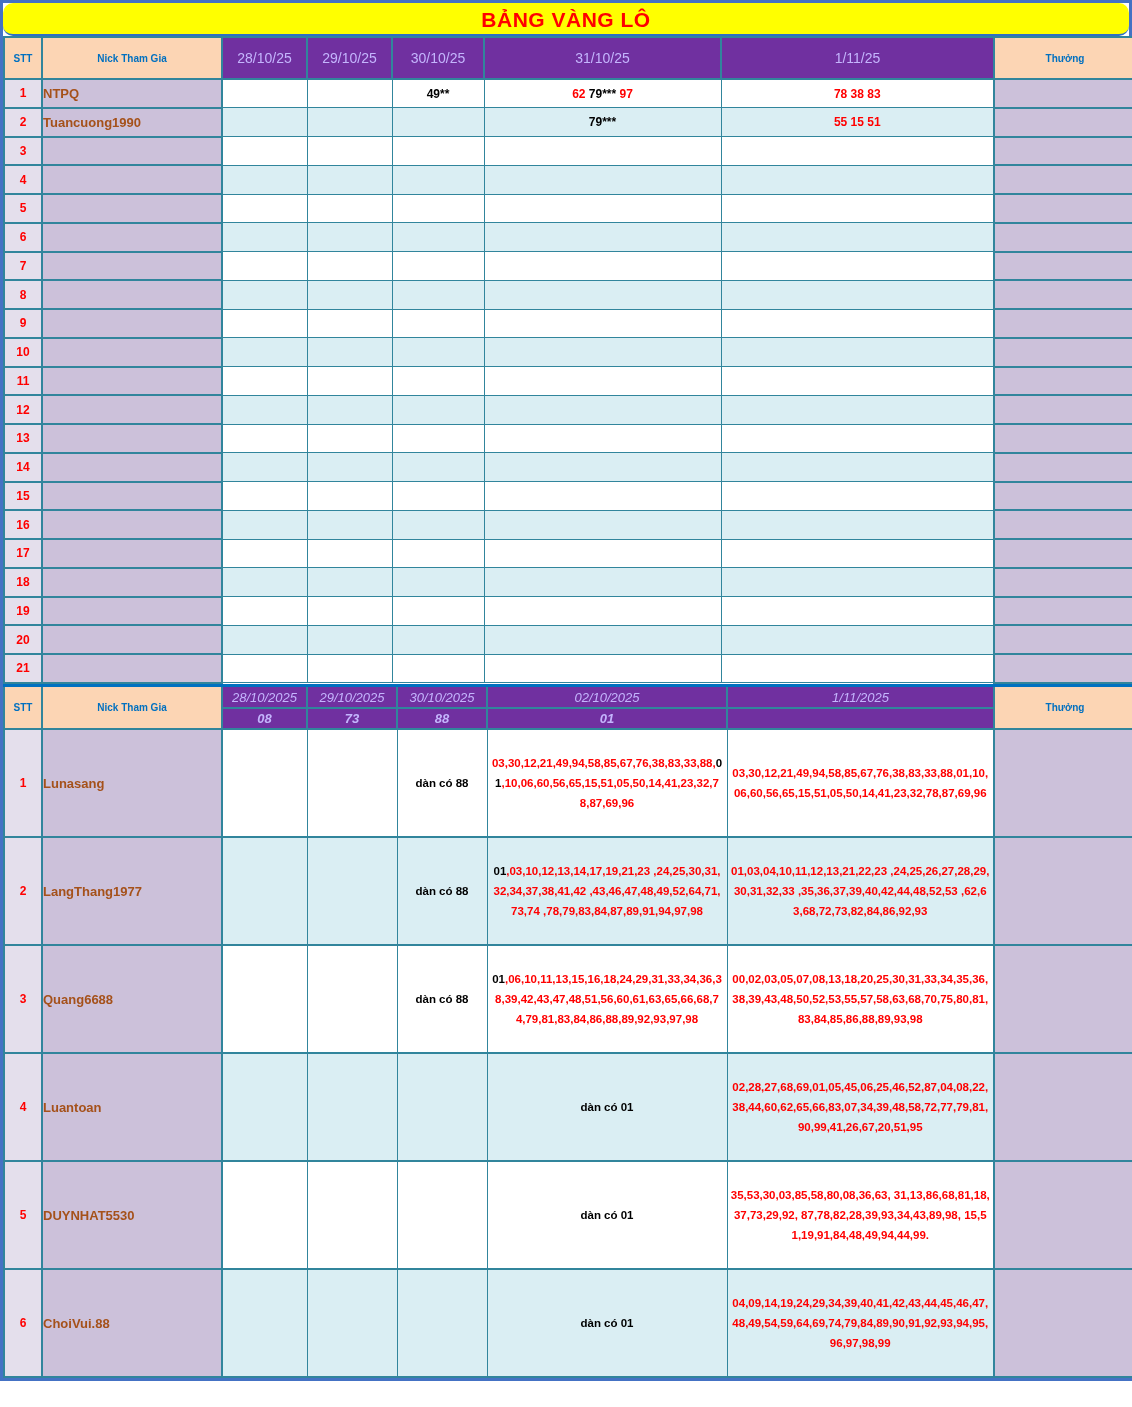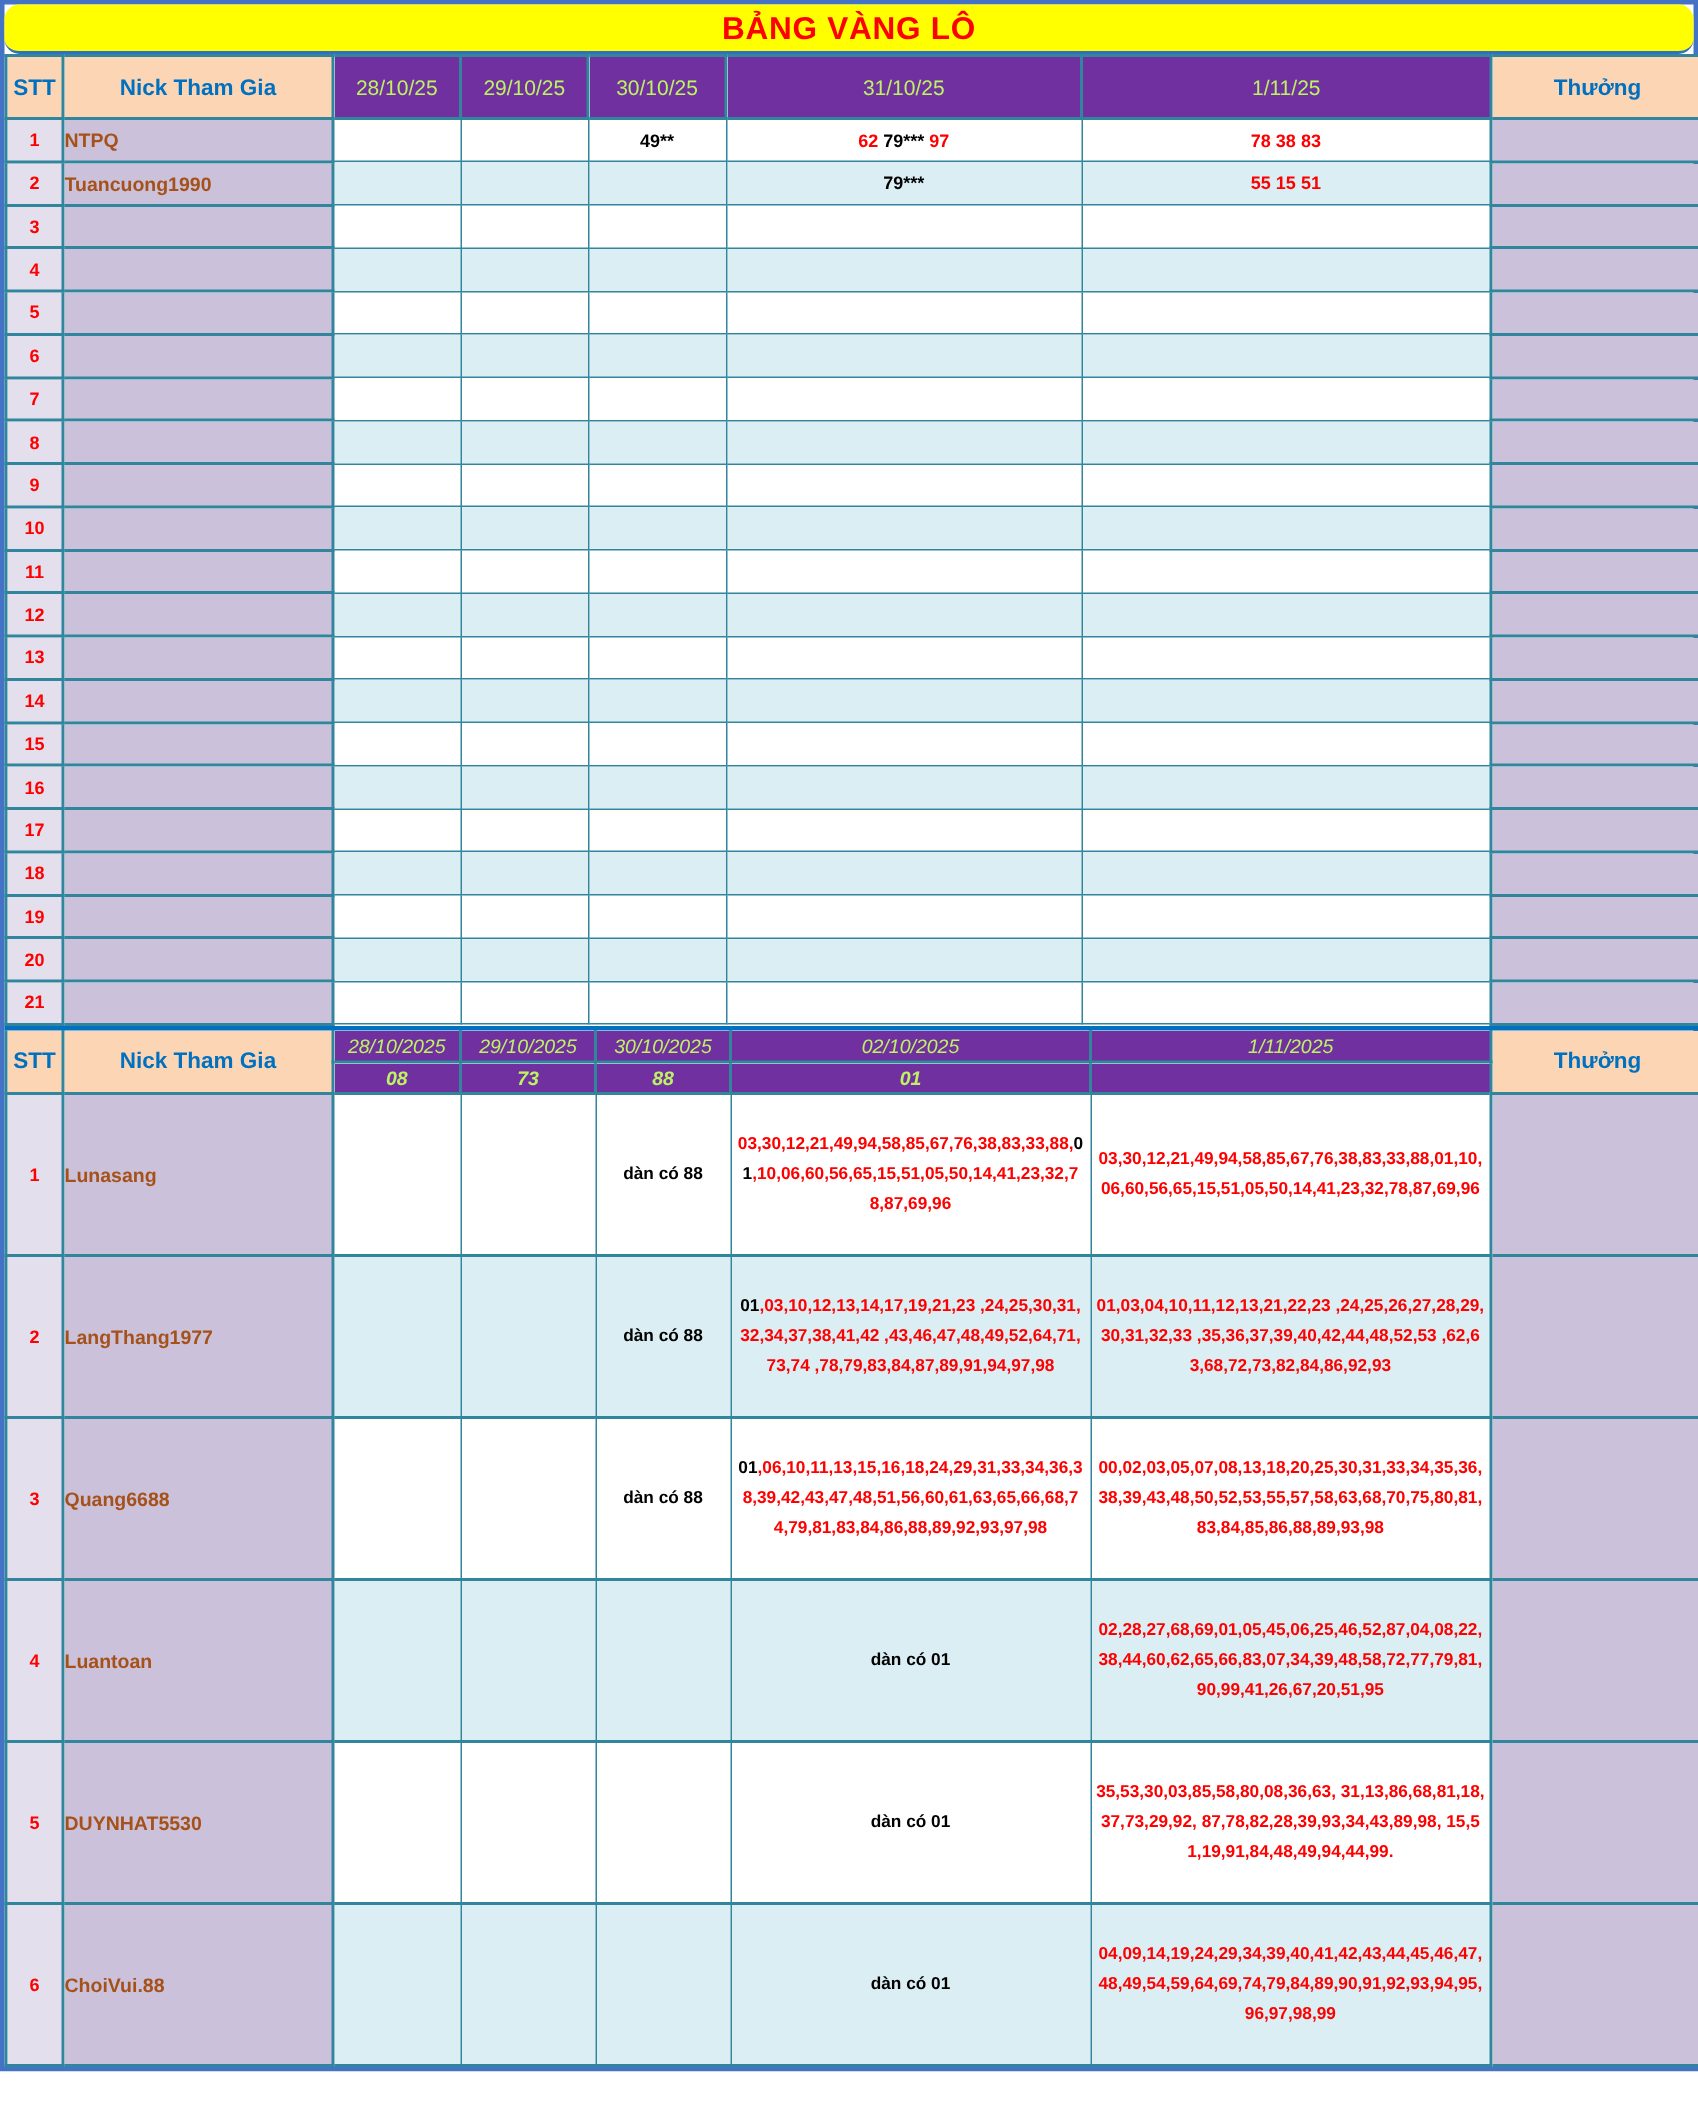--- a/index.html
+++ b/index.html
@@ -17,22 +17,22 @@
 
   .title{background:var(--title-bg);color:var(--title-text);font-weight:bold;
          font-size:21px;text-align:center;letter-spacing:.5px;}
   .title-lo{height:33px;line-height:33px;border-bottom:2px solid #2F6FC4;border-radius:10px;}
   .title-de{height:26px;line-height:26px;border-top:3px solid var(--outer-blue);}
 
   table{border-collapse:collapse;width:100%;table-layout:fixed;}
   th,td{border:2px solid var(--grid-teal);overflow:hidden;padding:0;}
 
   th.peach{background:var(--header-peach);color:var(--header-blue-text);
-           font-size:15px;font-weight:bold;text-align:center;}
-  th.purple{background:var(--header-purple);color:#bef264;font-weight:normal;
+           font-size:10px;font-weight:bold;text-align:center;}
+  th.purple{background:var(--header-purple);color:#c4b5fd;font-weight:normal;
             font-size:14px;text-align:center;}
   .lo thead tr{height:42px;}
 
   .de{border-top:3px solid var(--divider-blue);}
   .de thead tr.dates{height:23px;}
   .de thead tr.vals{height:21px;}
   .de th.purple{font-size:13px;font-style:italic;}
   .de th.purple.v{font-weight:bold;}
 
   td.stt{background:var(--stt-col-bg);color:var(--number-red);font-weight:bold;

